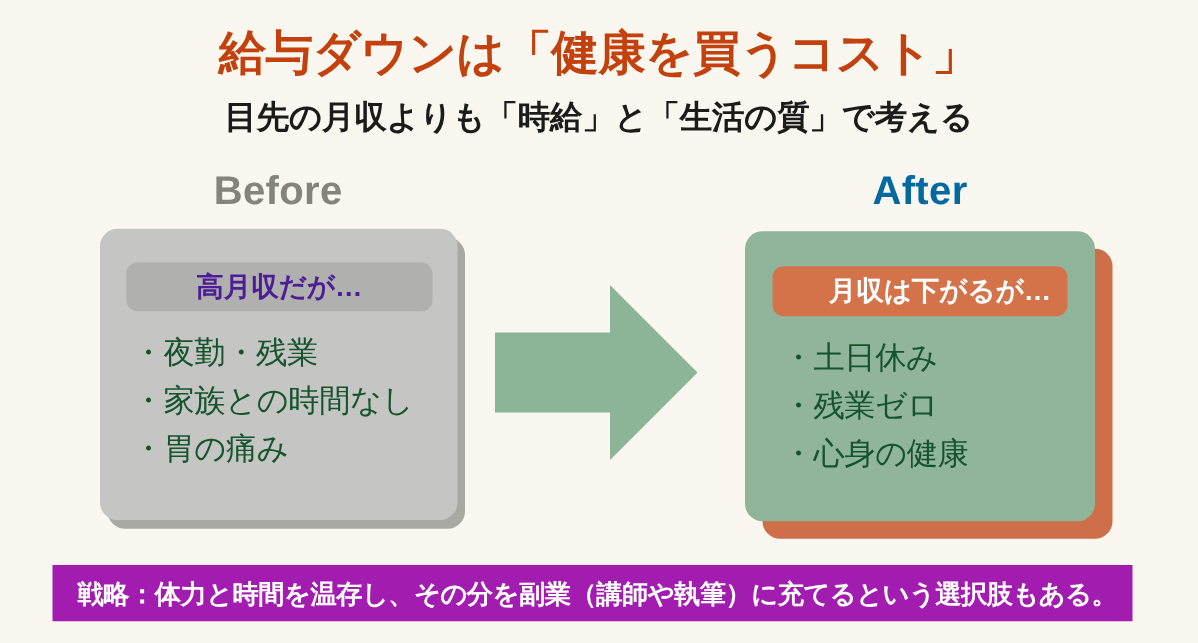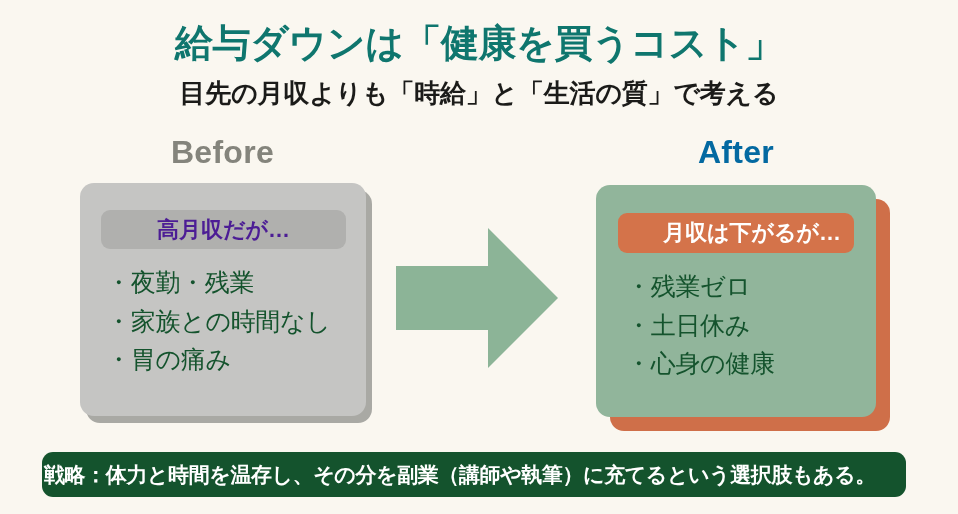--- a/index.html
+++ b/index.html
@@ -25,21 +25,21 @@
 
   
   .title {
     position: absolute;
     top: 22px;
     left: 0;
     width: 958px;
     text-align: center;
     font-size: 38px;
     font-weight: bold;
-    color: #0f766e;
+    color: #c2410c;
     letter-spacing: -0.5px;
     line-height: 1.15;
   }
   .subtitle {
     position: absolute;
     top: 78px;
     left: 0;
     width: 958px;
     text-align: center;
     font-size: 26px;
@@ -162,26 +162,26 @@
     height: 140px;
   }
 
   
   .footer {
     position: absolute;
     left: 42px;
     top: 452px;
     width: 864px;
     height: 45px;
-    background: #14532d;
-    border-radius: 11px;
+    background: #a21caf;
+    border-radius: 0;
     display: flex;
     align-items: center;
     box-sizing: border-box;
-    padding-left: 2px;
+    padding-left: 20px;
   }
   .footer-text {
     color: #ffffff;
     font-size: 21px;
     font-weight: bold;
     letter-spacing: -0.4px;
     white-space: nowrap;
   }
 </style>
 </head>
@@ -212,22 +212,22 @@
     </svg>
   </div>
 
   <div class="col-label after">After</div>
 
   <div class="card-wrap after">
     <div class="card-shadow"></div>
     <div class="card">
       <div class="card-head orange">月収は下がるが…</div>
       <div class="bullets">
+        <div class="bullet">・土日休み</div>
         <div class="bullet">・残業ゼロ</div>
-        <div class="bullet">・土日休み</div>
         <div class="bullet">・心身の健康</div>
       </div>
     </div>
   </div>
 
   <div class="footer">
     <span class="footer-text">戦略：体力と時間を温存し、その分を副業（講師や執筆）に充てるという選択肢もある。</span>
   </div>
 
 </div>

